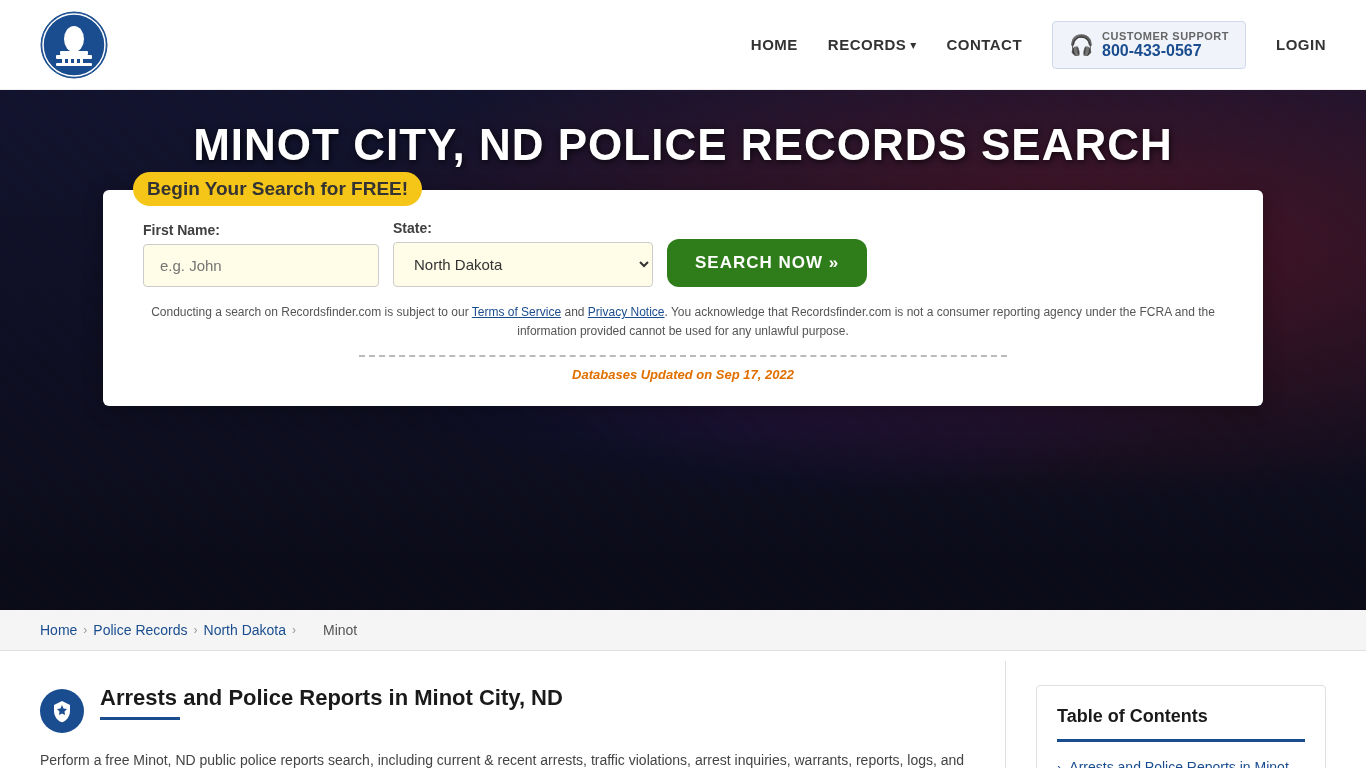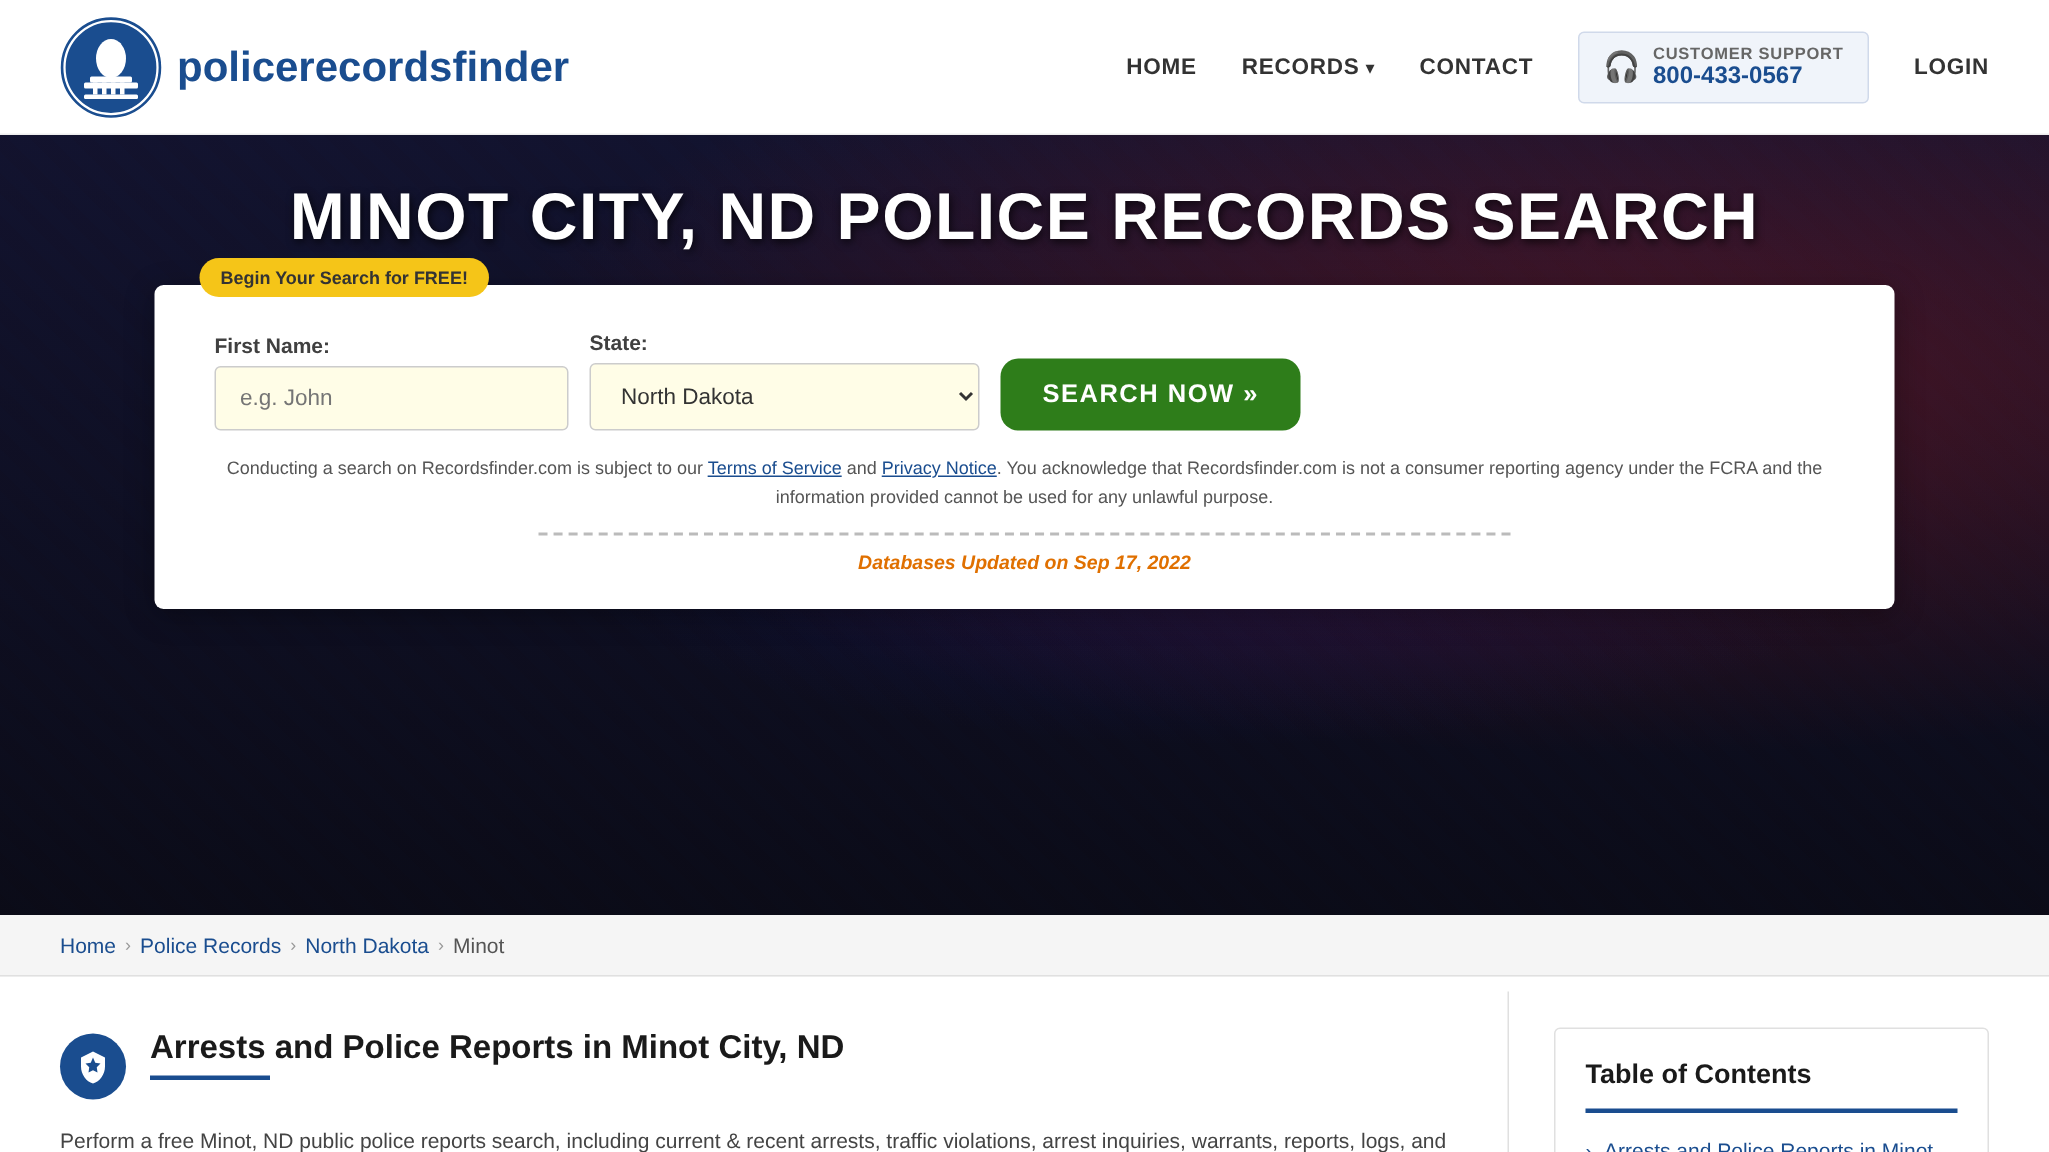--- a/index.html
+++ b/index.html
@@ -142,21 +142,21 @@
       z-index: 2;
       box-shadow: 0 4px 20px rgba(0,0,0,0.3);
       position: relative;
     }
     .free-badge {
       position: absolute;
       top: -18px;
       left: 30px;
       background: #f5c518;
       color: #333;
-      font-size: 12px;
+      font-size: 19px;
       font-weight: 700;
       padding: 6px 14px;
       border-radius: 20px;
     }
     .search-fields {
       display: flex;
       align-items: flex-end;
       gap: 14px;
       margin-bottom: 16px;
     }
@@ -231,20 +231,21 @@
     .breadcrumb a {
       color: #1a4d8f;
       text-decoration: none;
     }
     .breadcrumb-sep {
       color: #999;
       font-size: 12px;
     }
     .breadcrumb-current {
       color: #555;
+      margin-left: 21px;
     }
 
     
     .main-content {
       display: flex;
       gap: 0;
       padding: 0 40px;
       margin-top: 10px;
     }
     .content-left {
@@ -348,23 +349,20 @@
 
       <rect x="22" y="44" width="3" height="8" fill="#fff"></rect>
       <rect x="28" y="44" width="3" height="8" fill="#fff"></rect>
       <rect x="34" y="44" width="3" height="8" fill="#fff"></rect>
       <rect x="40" y="44" width="3" height="8" fill="#fff"></rect>
       <rect x="16" y="52" width="36" height="3" rx="1" fill="#fff"></rect>
 
       <rect x="33" y="16" width="2" height="6" fill="#fff"></rect>
       <polygon points="35,16 41,18 35,20" fill="#fff"></polygon>
     </svg>
-    <span class="logo-text">
-      <span>policerecords</span><strong class="finder">finder</strong>
-    </span>
   </a>
 
   <nav class="nav">
     <a class="nav-link" href="#">HOME</a>
     <div class="records-nav">
       <a class="nav-link" href="#">RECORDS</a>
       <span class="chevron-down">▾</span>
     </div>
     <a class="nav-link" href="#">CONTACT</a>
     <div class="customer-support-box">

